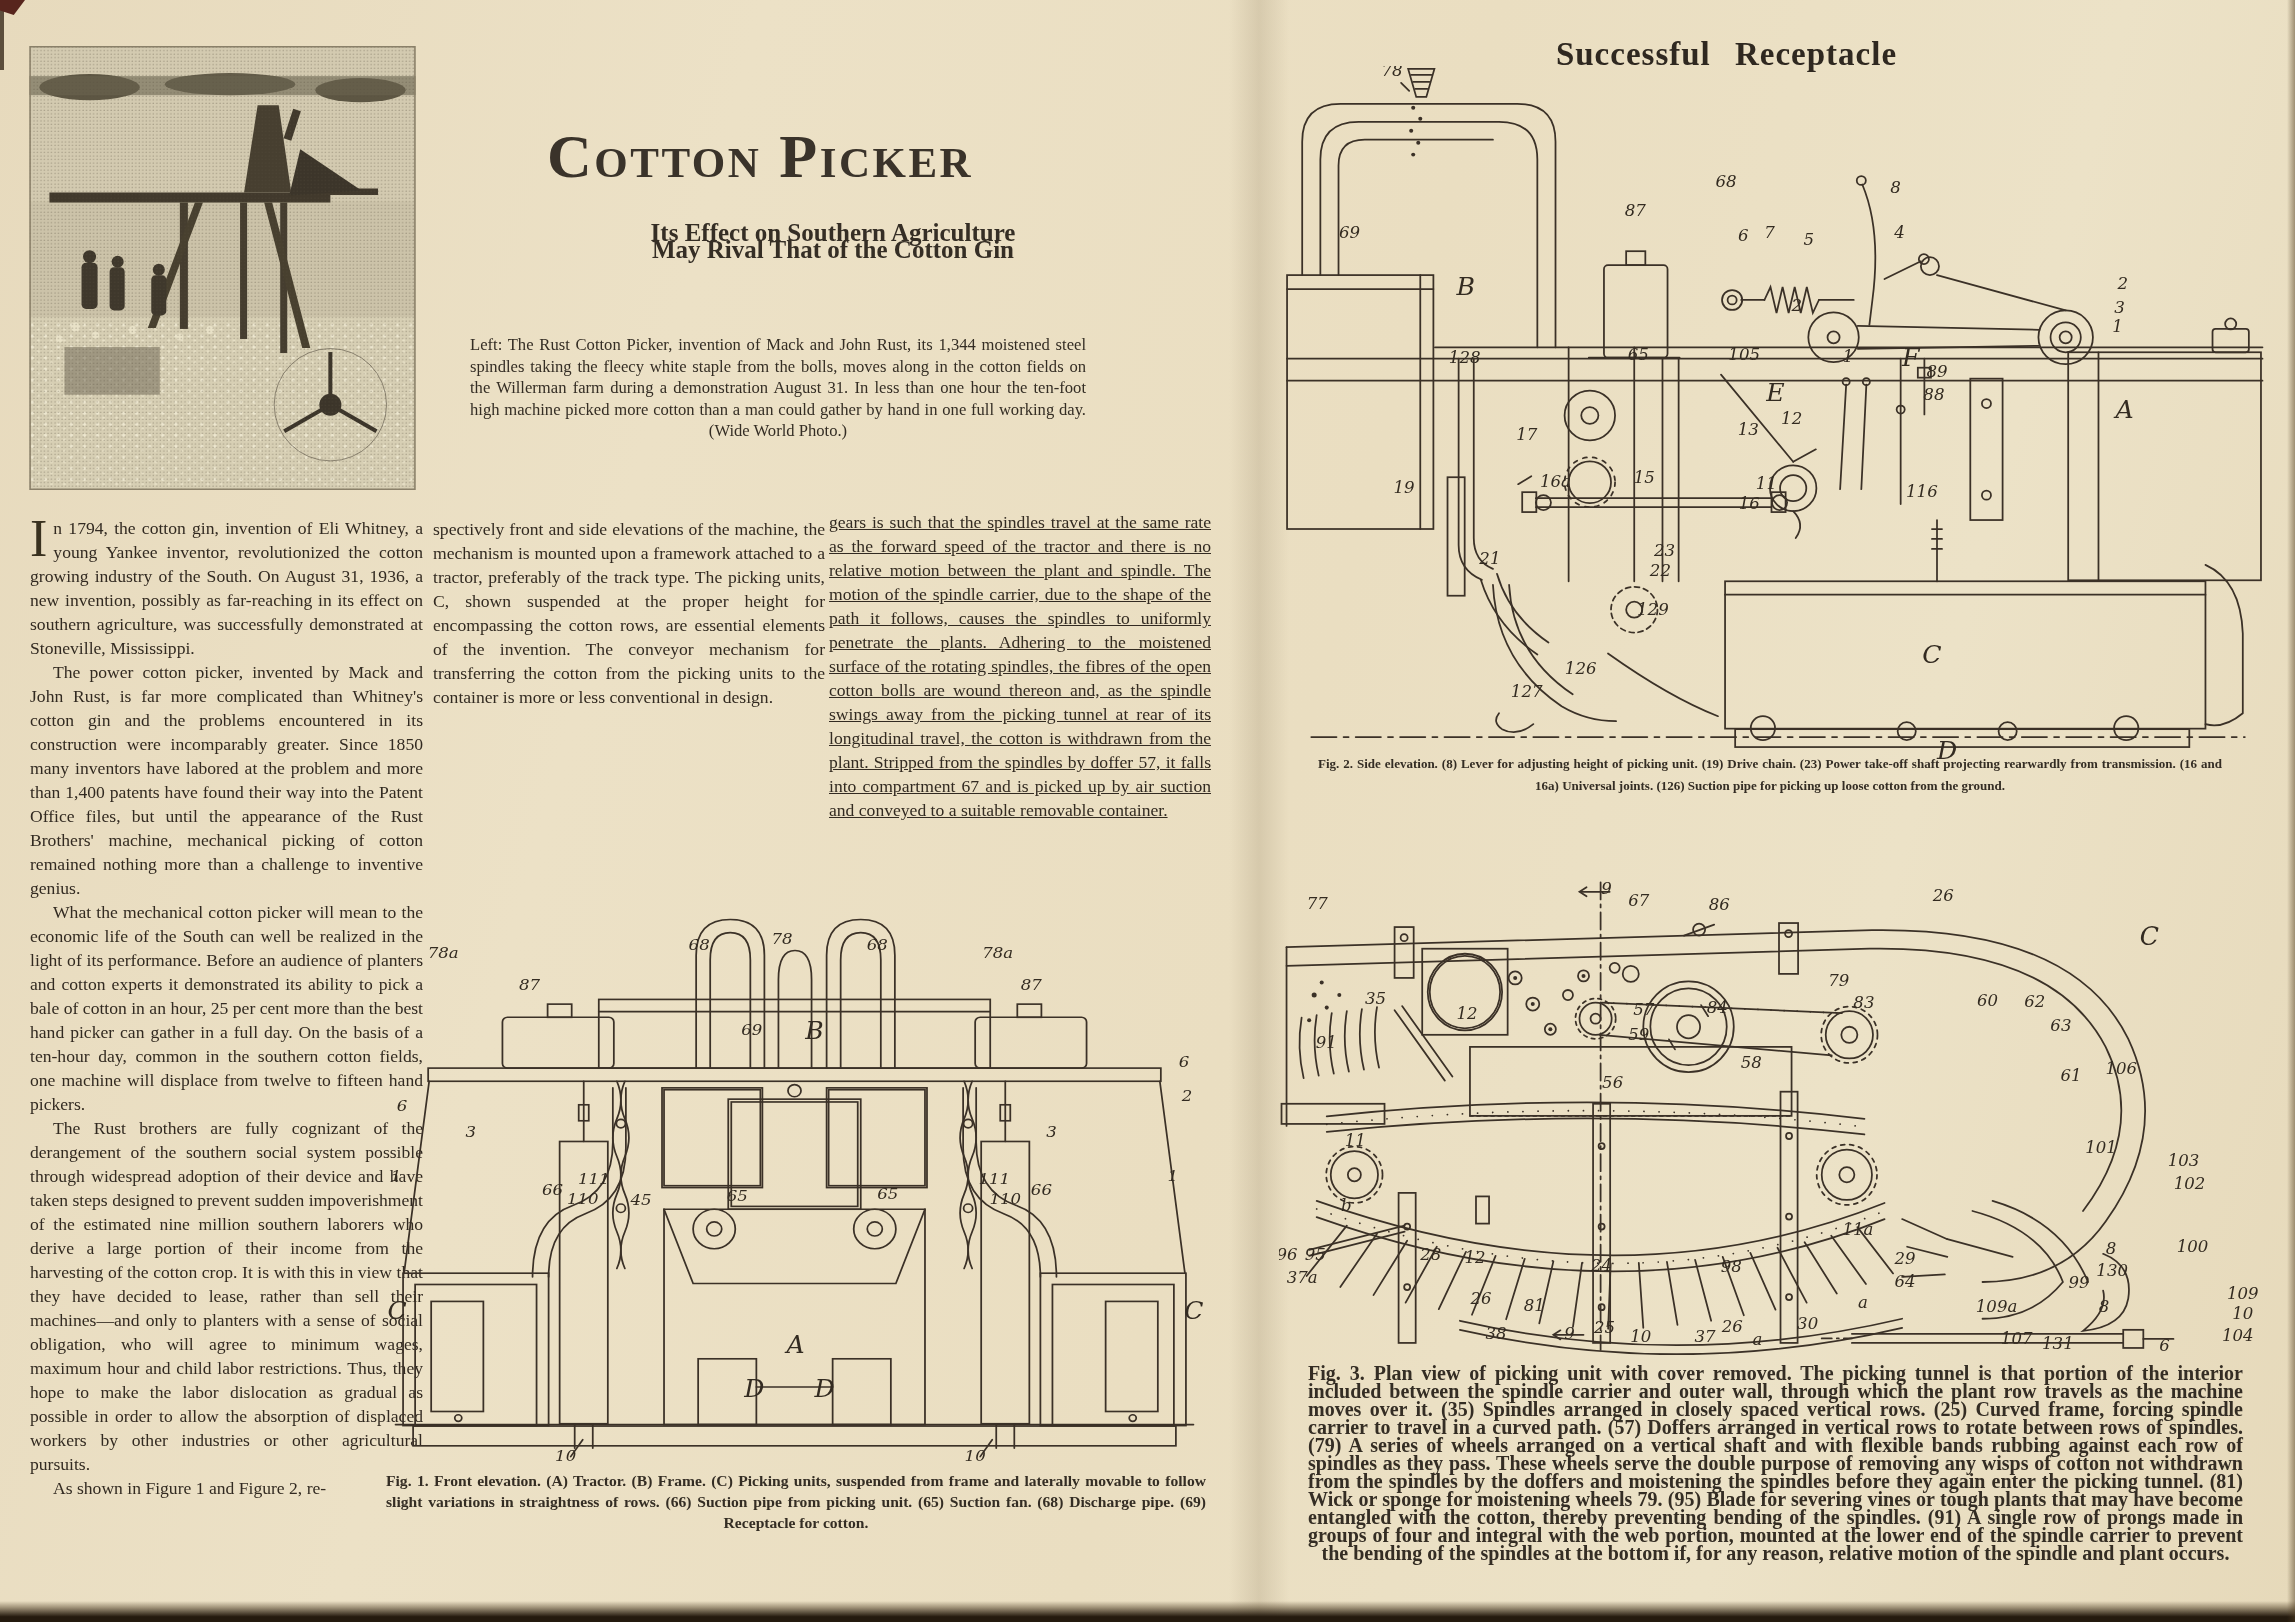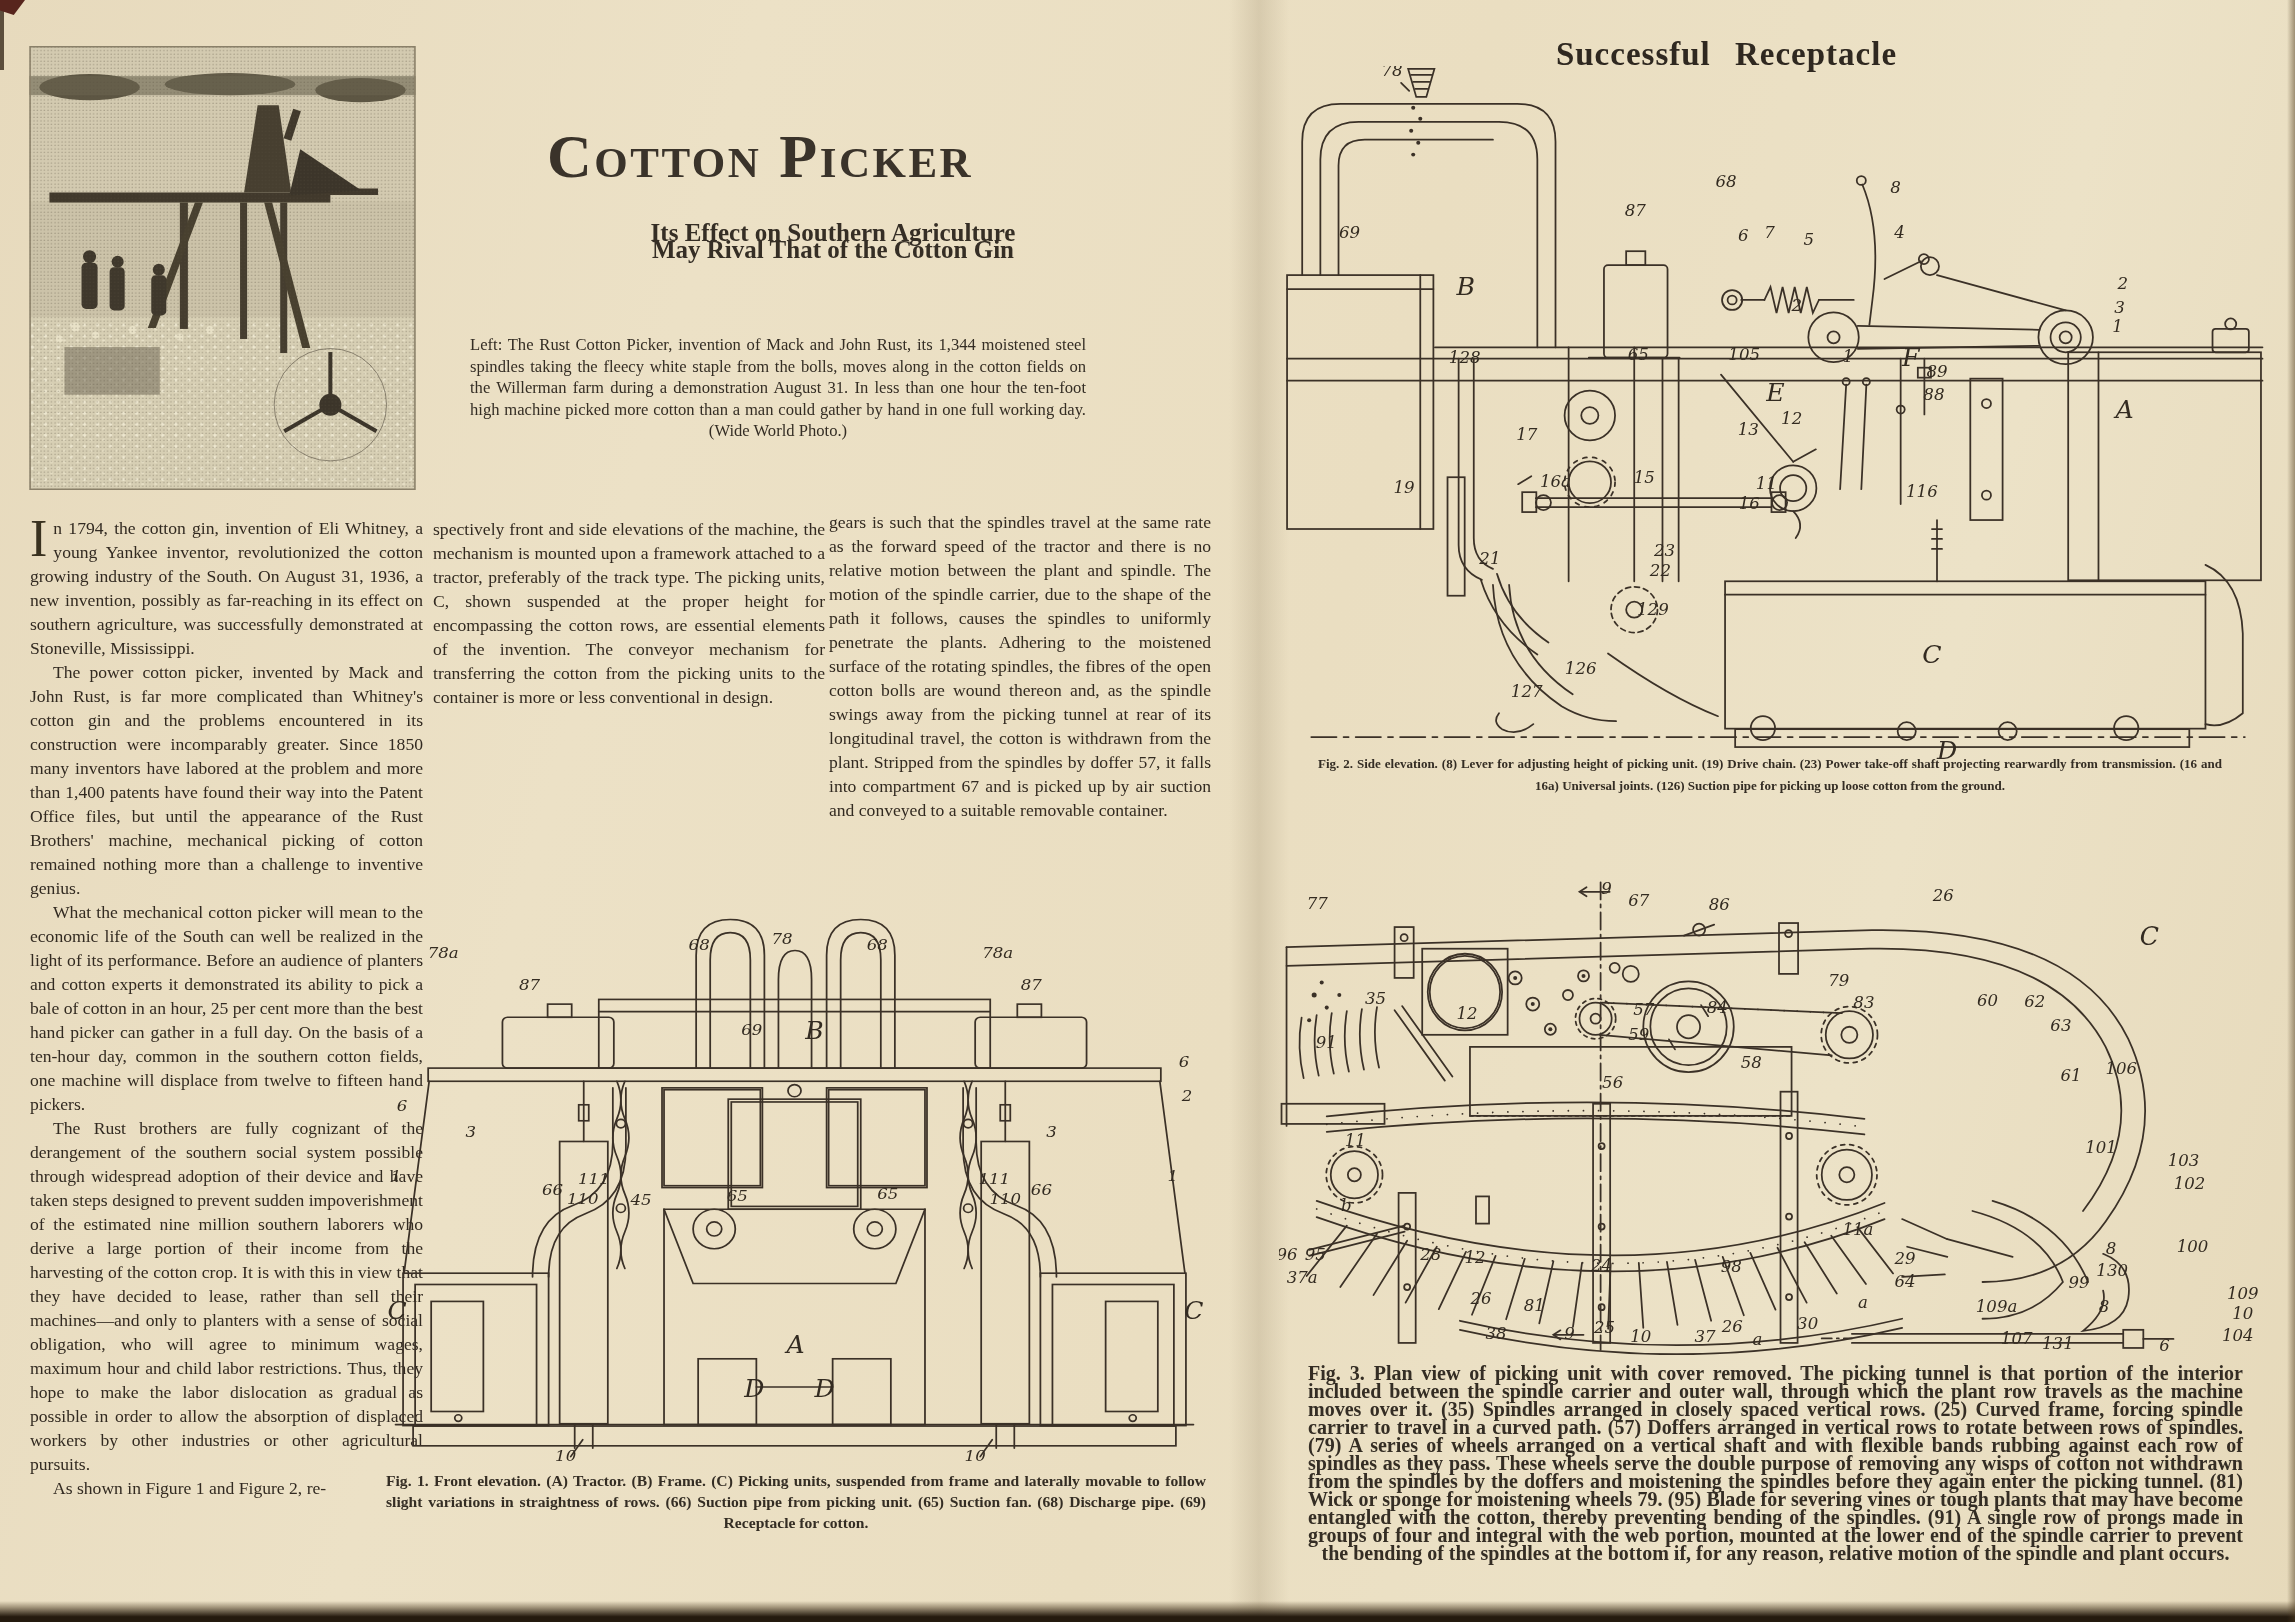--- a/index.html
+++ b/index.html
@@ -23,21 +23,21 @@
   .subtitle{position:absolute;left:547px;width:572px;margin:0;text-align:center;
     font-size:25px;line-height:31px;font-weight:700;color:#352e25;}
   .subtitle.s1{top:217px;} .subtitle.s2{top:234px;}
   .photo-caption{position:absolute;left:470px;top:334px;width:616px;margin:0;
     font-size:16.6px;line-height:21.6px;font-weight:400;text-align:justify;text-align-last:center;color:#342d24;}
 
   
   .col{position:absolute;width:393px;font-size:17.6px;line-height:24px;text-align:justify;color:#322a21;}
   .col1{left:30px;top:516px;}
   .col2{left:433px;top:517px;width:392px;}
-  .col3{left:829px;top:510px;width:382px;}
+  .col3{left:829px;top:510px;width:382px;text-decoration:underline;}
   .col p{margin:0;text-indent:23px;}
   .col1 p:first-child,.col2 p:first-child,.col3 p:first-child{text-indent:0;}
   .col1 p:first-child::first-letter{float:left;font-size:52px;line-height:41px;padding:2px 6px 0 0;color:#39311f;}
 
   
   .fig{position:absolute;}
   .fig1{left:383px;top:879px;width:823px;height:588px;}
   .fig2{left:1281px;top:66px;width:984px;height:697px;}
   .fig3{left:1279px;top:844px;width:1000px;height:511px;}
   .fig path,.fig line,.fig rect,.fig circle,.fig ellipse,.fig polyline,.fig polygon{

